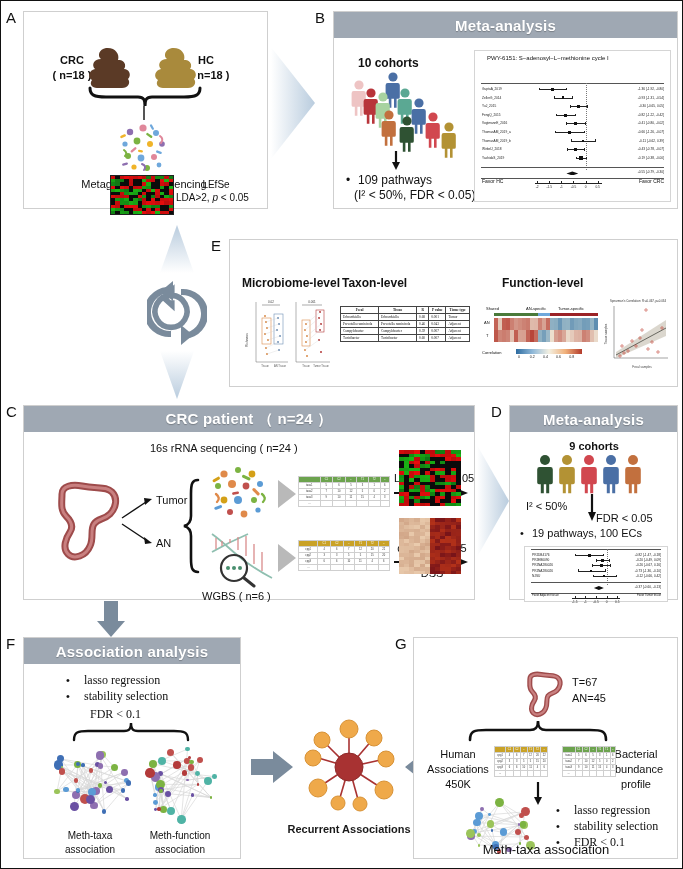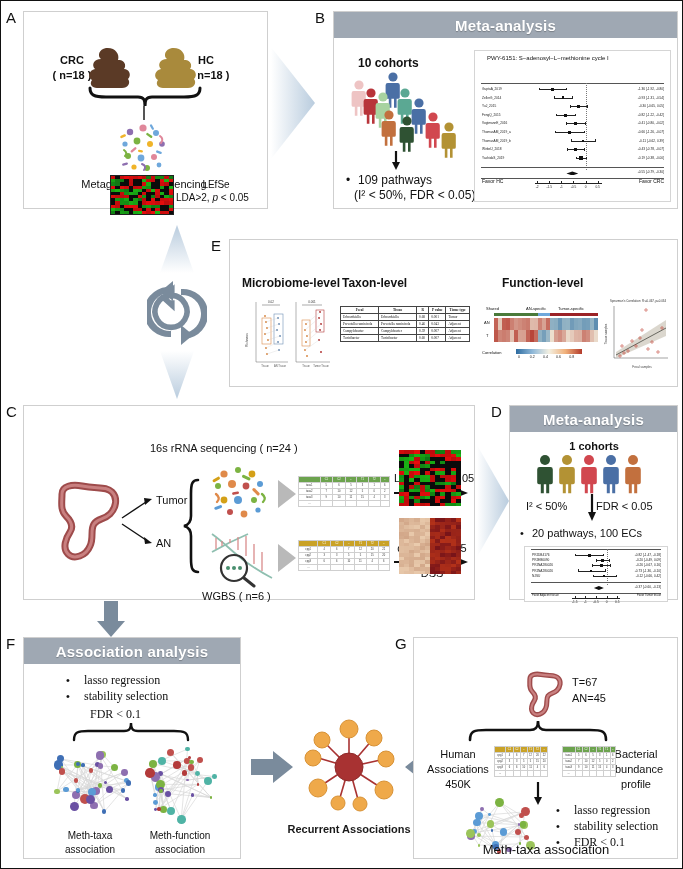--- a/index.html
+++ b/index.html
@@ -702,20 +702,21 @@
           <circle cx="20" cy="52" r="1.2"></circle>
         </g>
         <text x="5" y="40" font-size="3" fill="#444" transform="rotate(-90 5 40)" text-anchor="middle">Tissue samples</text>
         <text x="40" y="74" font-size="3" fill="#444" text-anchor="middle">Fecal samples</text>
       </svg>
     </div>
   </div>
 
   <div class="plabel" style="left:5px;top:402px;">C</div>
   <div class="pbox" style="left:22px;top:404px;width:452px;height:195px;">
+    <div class="phdr">CRC patient （ n=24 ）</div>
     <div class="body">
 
       <svg class="colon" style="left:24px;top:48px;" width="78" height="88" viewBox="0 0 78 88">
         <path d="M14 14 C14 6 24 4 34 6 C50 9 58 6 64 12 C70 18 68 28 62 34 C56 40 50 38 46 44 C42 50 46 58 42 66 C38 76 26 80 20 74 C14 68 18 58 22 52 C26 46 22 40 18 36 C12 30 14 22 14 14 Z" fill="none" stroke="#9e4b4b" stroke-width="7" stroke-linejoin="round"></path>
         <path d="M14 14 C14 6 24 4 34 6 C50 9 58 6 64 12 C70 18 68 28 62 34 C56 40 50 38 46 44 C42 50 46 58 42 66 C38 76 26 80 20 74 C14 68 18 58 22 52 C26 46 22 40 18 36 C12 30 14 22 14 14 Z" fill="none" stroke="#c98080" stroke-width="3" stroke-linejoin="round"></path>
       </svg>
 
       <svg style="position:absolute;left:96px;top:56px;" width="40" height="66">
         <line x1="2" y1="30" x2="26" y2="14" stroke="#111" stroke-width="1.4"></line>
         <polygon points="32,11 24,10 25,17" fill="#111"></polygon>
@@ -1299,21 +1300,21 @@
           <stop offset="100%" stop-color="#b9ccde"></stop>
     </linearGradient>
       </defs>
     <polygon points="2,4 2,116 34,60" fill="url(#gC)"></polygon>
   </svg>
 
   <div class="plabel" style="left:490px;top:402px;">D</div>
   <div class="pbox" style="left:508px;top:404px;width:169px;height:195px;">
     <div class="phdr">Meta-analysis</div>
     <div class="body">
-      <div class="txt bold ctr" style="left:84px;top:8px;font-size:11px;">1 cohorts</div>
+      <div class="txt bold ctr" style="left:84px;top:8px;font-size:11px;">9 cohorts</div>
 
       <svg style="position:absolute;left:26px;top:22px;" width="116" height="40" viewBox="0 0 116 40">
         <g fill="#2f5233">
             <circle cx="9" cy="6" r="5"></circle>
             <path d="M3.6 13 h10.8 a2.4 2.4 0 0 1 2.4 2.4 v13 a1.8 1.8 0 0 1-1.8 1.8 h-1.8 v9 h-3 v-9 h-2.4 v9 h-3 v-9 h-1.8 a1.8 1.8 0 0 1-1.8-1.8 v-13 a2.4 2.4 0 0 1 2.4-2.4 z"></path>
           </g>
         <g fill="#b39234" transform="translate(22,0)">
             <circle cx="9" cy="6" r="5"></circle>
             <path d="M3.6 13 h10.8 a2.4 2.4 0 0 1 2.4 2.4 v13 a1.8 1.8 0 0 1-1.8 1.8 h-1.8 v9 h-3 v-9 h-2.4 v9 h-3 v-9 h-1.8 a1.8 1.8 0 0 1-1.8-1.8 v-13 a2.4 2.4 0 0 1 2.4-2.4 z"></path>
           </g>
@@ -1325,28 +1326,28 @@
             <circle cx="9" cy="6" r="5"></circle>
             <path d="M3.6 13 h10.8 a2.4 2.4 0 0 1 2.4 2.4 v13 a1.8 1.8 0 0 1-1.8 1.8 h-1.8 v9 h-3 v-9 h-2.4 v9 h-3 v-9 h-1.8 a1.8 1.8 0 0 1-1.8-1.8 v-13 a2.4 2.4 0 0 1 2.4-2.4 z"></path>
           </g>
         <g fill="#c2703e" transform="translate(88,0)">
             <circle cx="9" cy="6" r="5"></circle>
             <path d="M3.6 13 h10.8 a2.4 2.4 0 0 1 2.4 2.4 v13 a1.8 1.8 0 0 1-1.8 1.8 h-1.8 v9 h-3 v-9 h-2.4 v9 h-3 v-9 h-1.8 a1.8 1.8 0 0 1-1.8-1.8 v-13 a2.4 2.4 0 0 1 2.4-2.4 z"></path>
           </g>
       </svg>
 
       <div class="txt" style="left:16px;top:68px;font-size:11px;">I² &lt; 50%</div>
-      <div class="txt" style="left:86px;top:68px;font-size:11px;">FDR &lt; 0.05</div>
+      <div class="txt" style="left:86px;top:80px;font-size:11px;">FDR &lt; 0.05</div>
       <svg style="position:absolute;left:76px;top:62px;" width="12" height="28">
         <line x1="6" y1="0" x2="6" y2="20" stroke="#111" stroke-width="2.2"></line>
           <polygon points="6,27 2,18 10,18" fill="#111"></polygon>
       </svg>
 
       <div class="txt" style="left:10px;top:95px;font-size:11px;">•</div>
-      <div class="txt" style="left:22px;top:95px;font-size:11px;">20 pathways, 100 ECs</div>
+      <div class="txt" style="left:22px;top:95px;font-size:11px;">19 pathways, 100 ECs</div>
 
       <div class="forest" id="forestD" style="left:14px;top:114px;width:142px;height:54px;">
           <div class="frule" style="left: 6px; right: 6px; top: 2px;"></div>
           <div class="fzero" style="left: 81.65px; top: 2px; height: 36px;"></div>
           <div class="fstudy" style="left: 7px; top: 6px;">PRJDB4176</div>
           <div class="fline" style="left: 50.339px; width: 27.477px; top: 8px;"></div>
           <div class="fline" style="width: 0.6px; height: 2.6px; left: 50.339px; top: 6.8px;"></div>
           <div class="fline" style="width: 0.6px; height: 2.6px; left: 77.816px; top: 6.8px;"></div>
           <div class="fsq" style="width: 2.68px; height: 2.68px; left: 62.844px; top: 6.96px;"></div>
           <div class="fci" style="right: 6px; top: 6px;">-0.82 [-1.47, -0.18]</div>

